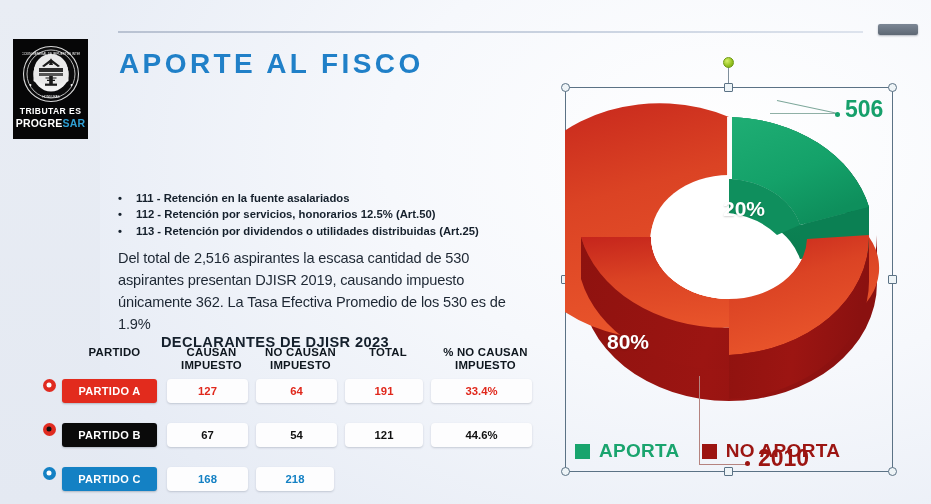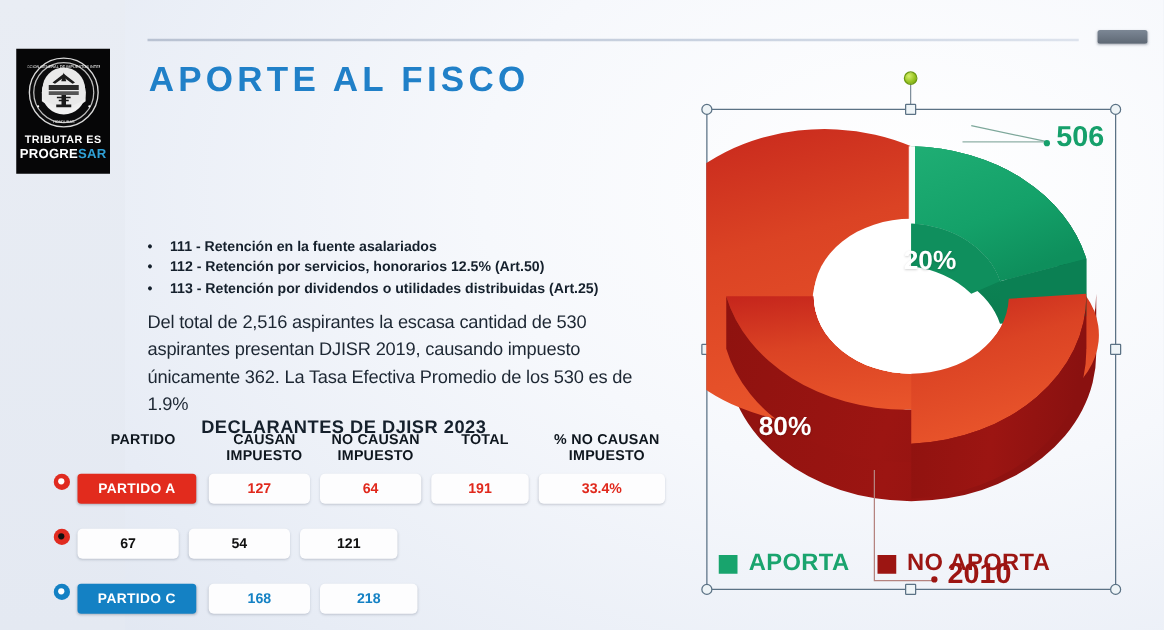--- a/index.html
+++ b/index.html
@@ -299,23 +299,25 @@
       <div class="cell w-num v-red">127</div>
       <div class="cell w-num v-red">64</div>
       <div class="cell w-tot v-red">191</div>
       <div class="cell w-pct v-red">33.4%</div>
     </div>
 
     <div class="trow">
       <div class="mark-wrap">
         <div class="mark black"></div>
       </div>
+      <div class="pill black">PARTIDO B</div>
       <div class="cell w-num v-black">67</div>
       <div class="cell w-num v-black">54</div>
       <div class="cell w-tot v-black">121</div>
+      <div class="cell w-pct v-black">44.6%</div>
     </div>
 
     <div class="trow">
       <div class="mark-wrap">
         <div class="mark blue"></div>
       </div>
       <div class="pill blue">PARTIDO C</div>
       <div class="cell w-num v-blue">168</div>
       <div class="cell w-tot v-blue">218</div>
     </div>

